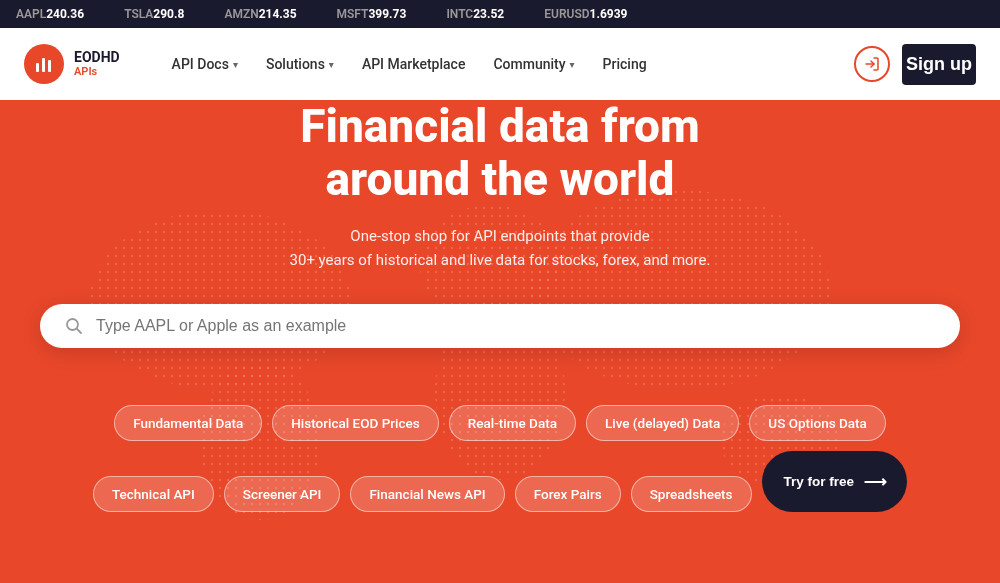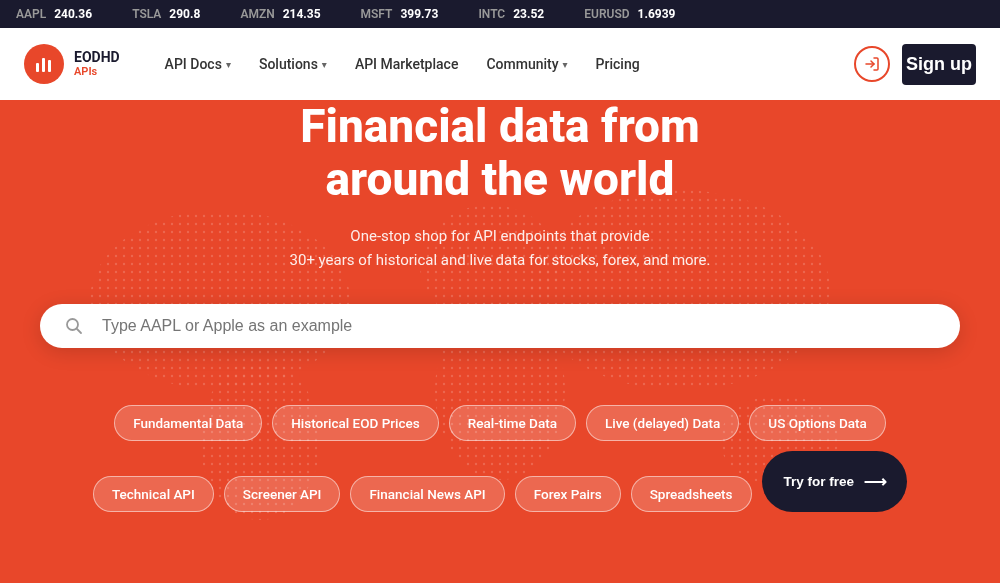--- a/index.html
+++ b/index.html
@@ -16,41 +16,40 @@
       background: #1a1a2e;
       height: 28px;
       display: flex;
       align-items: center;
       padding: 0 16px;
       gap: 40px;
       overflow: hidden;
     }
     .ticker-item {
       display: flex;
-      gap: 8px;
       font-size: 12px;
       white-space: nowrap;
     }
     .ticker-symbol {
       color: #999;
       font-weight: 600;
     }
     .ticker-price {
       color: #fff;
       font-weight: bold;
     }
 
     
     .navbar {
       background: #fff;
       height: 72px;
       display: flex;
       align-items: center;
       padding: 0 24px;
-      gap: 1px;
+      gap: 8px;
       box-shadow: 0 1px 3px rgba(0,0,0,0.1);
     }
     .logo {
       display: flex;
       align-items: center;
       gap: 10px;
       margin-right: 32px;
       text-decoration: none;
     }
     .logo-icon {
@@ -195,21 +194,20 @@
       display: flex;
       align-items: center;
     }
     .search-input {
       flex: 1;
       border: none;
       outline: none;
       font-size: 16px;
       color: #666;
       background: transparent;
-      margin-left: 6px;
     }
 
     
     .tags-row {
       display: flex;
       gap: 10px;
       flex-wrap: wrap;
       justify-content: center;
       width: 920px;
       padding: 0 10px;

